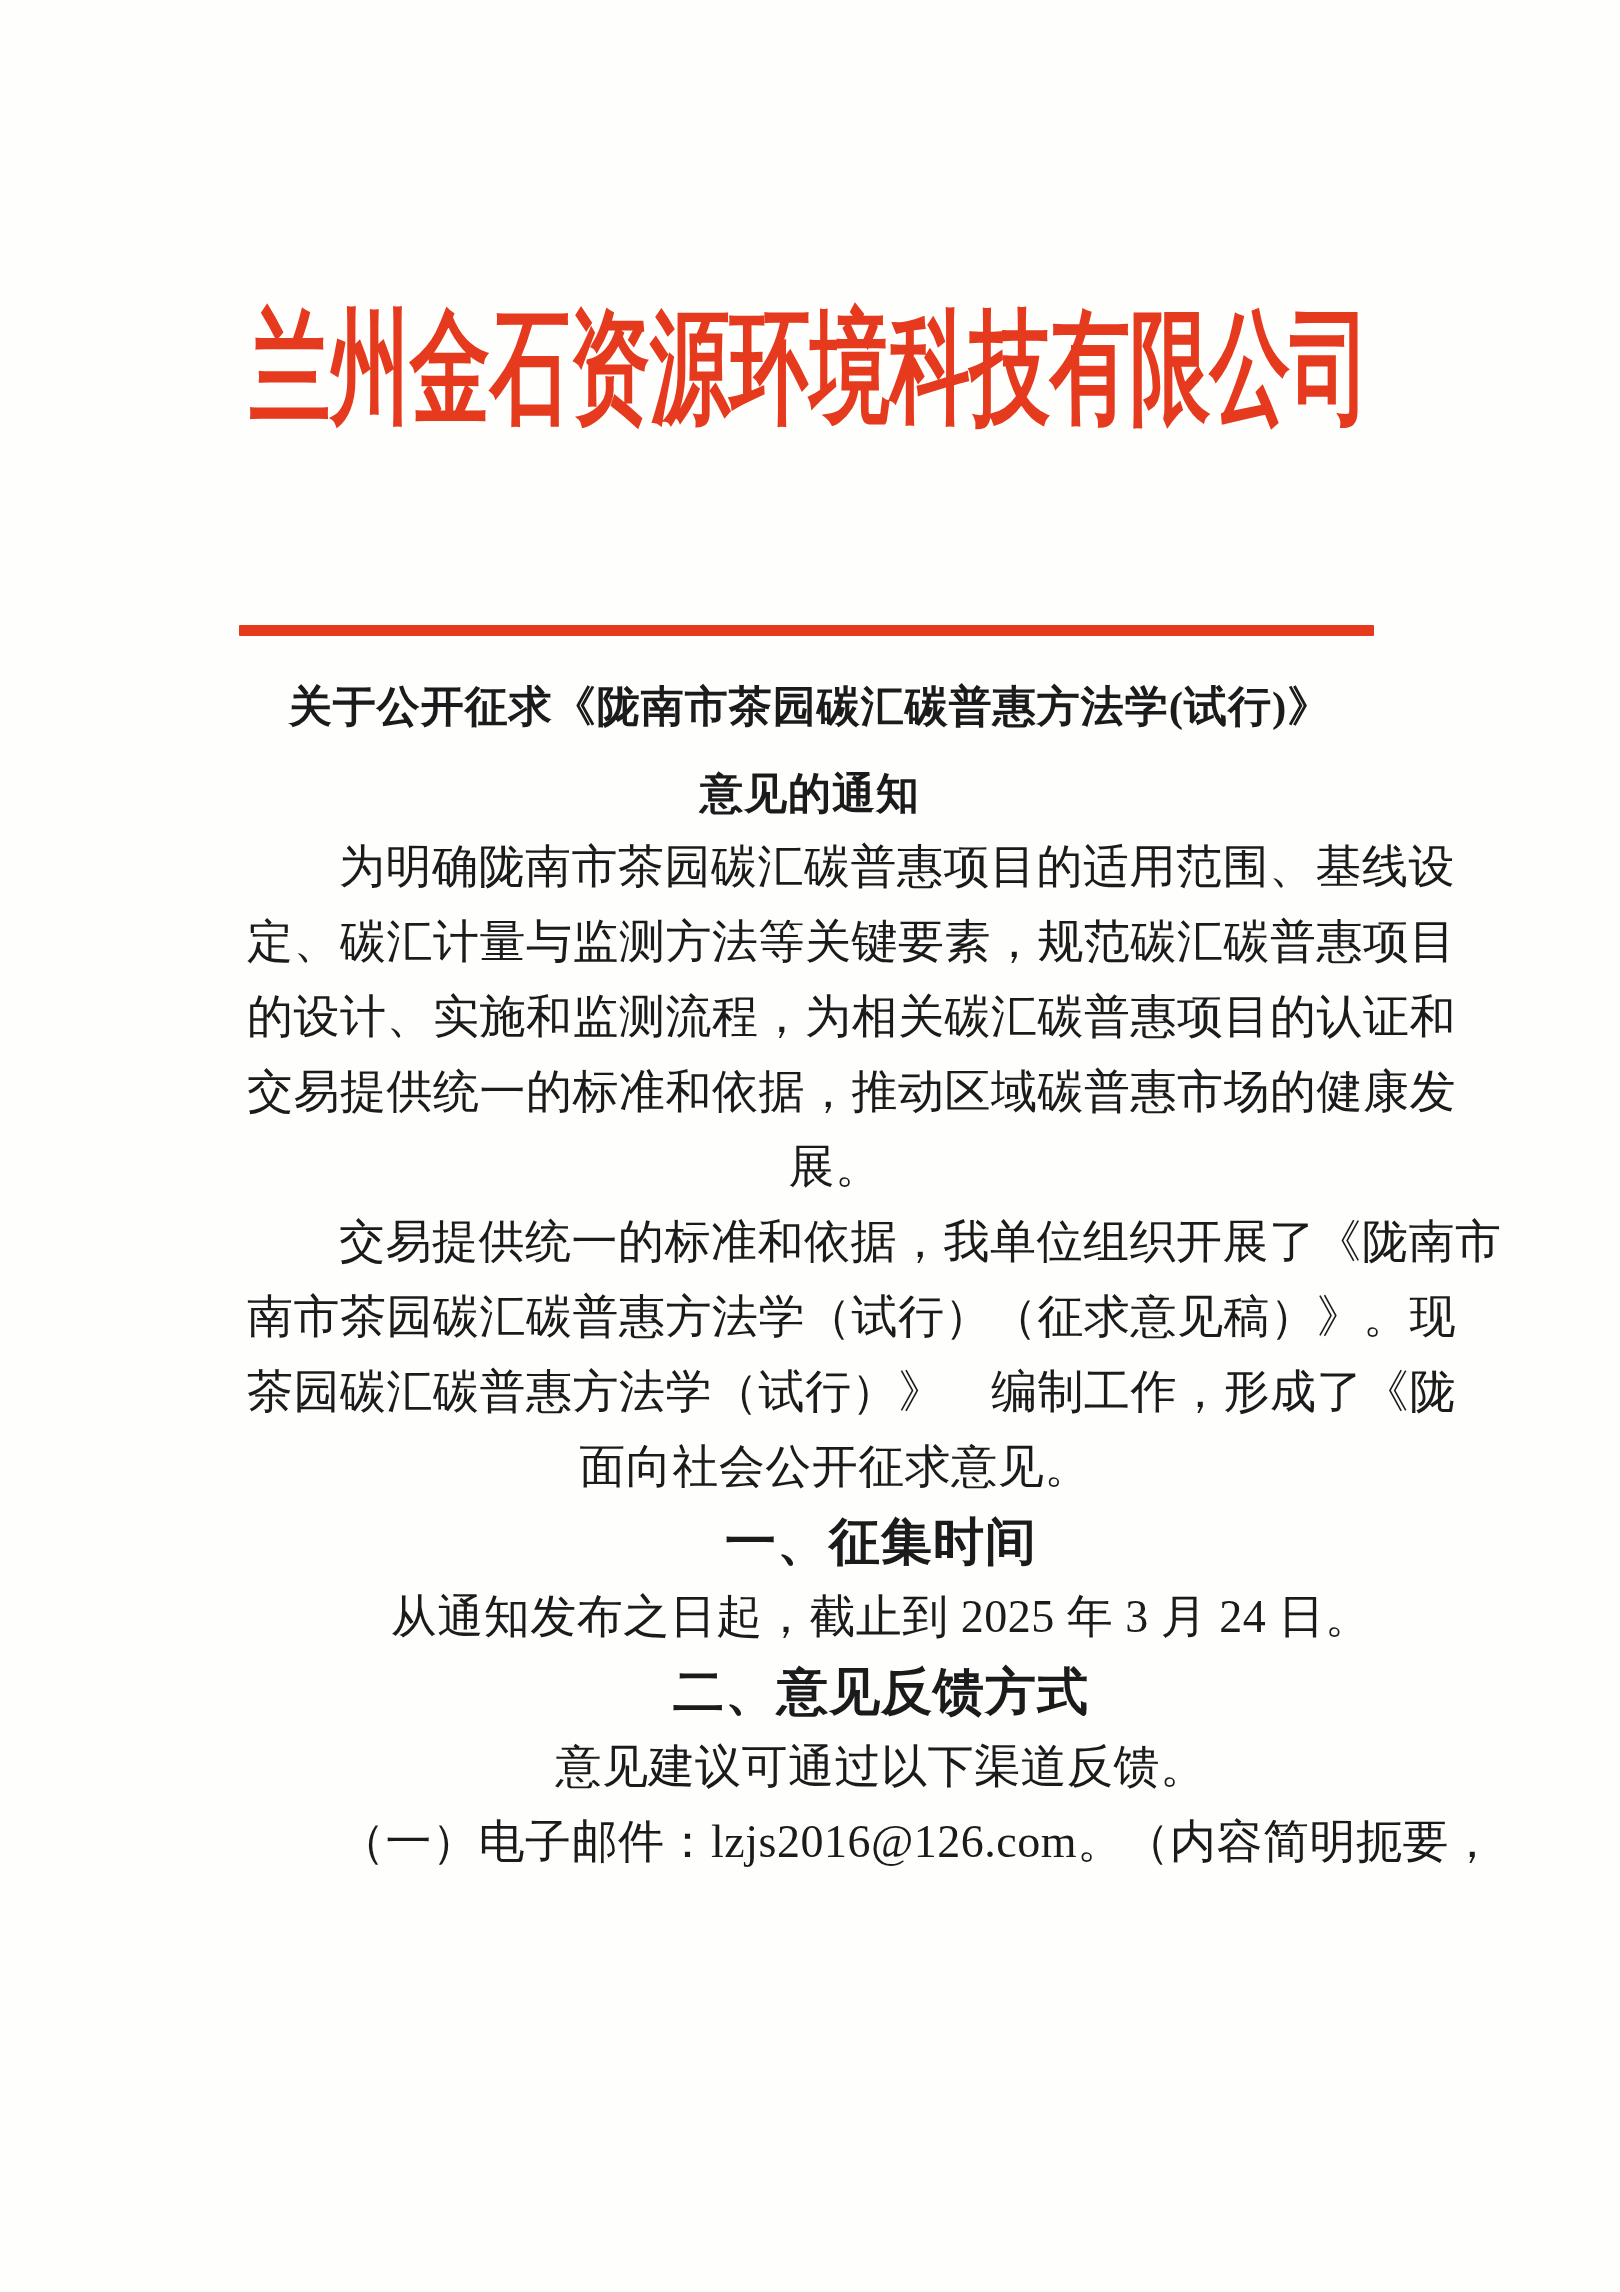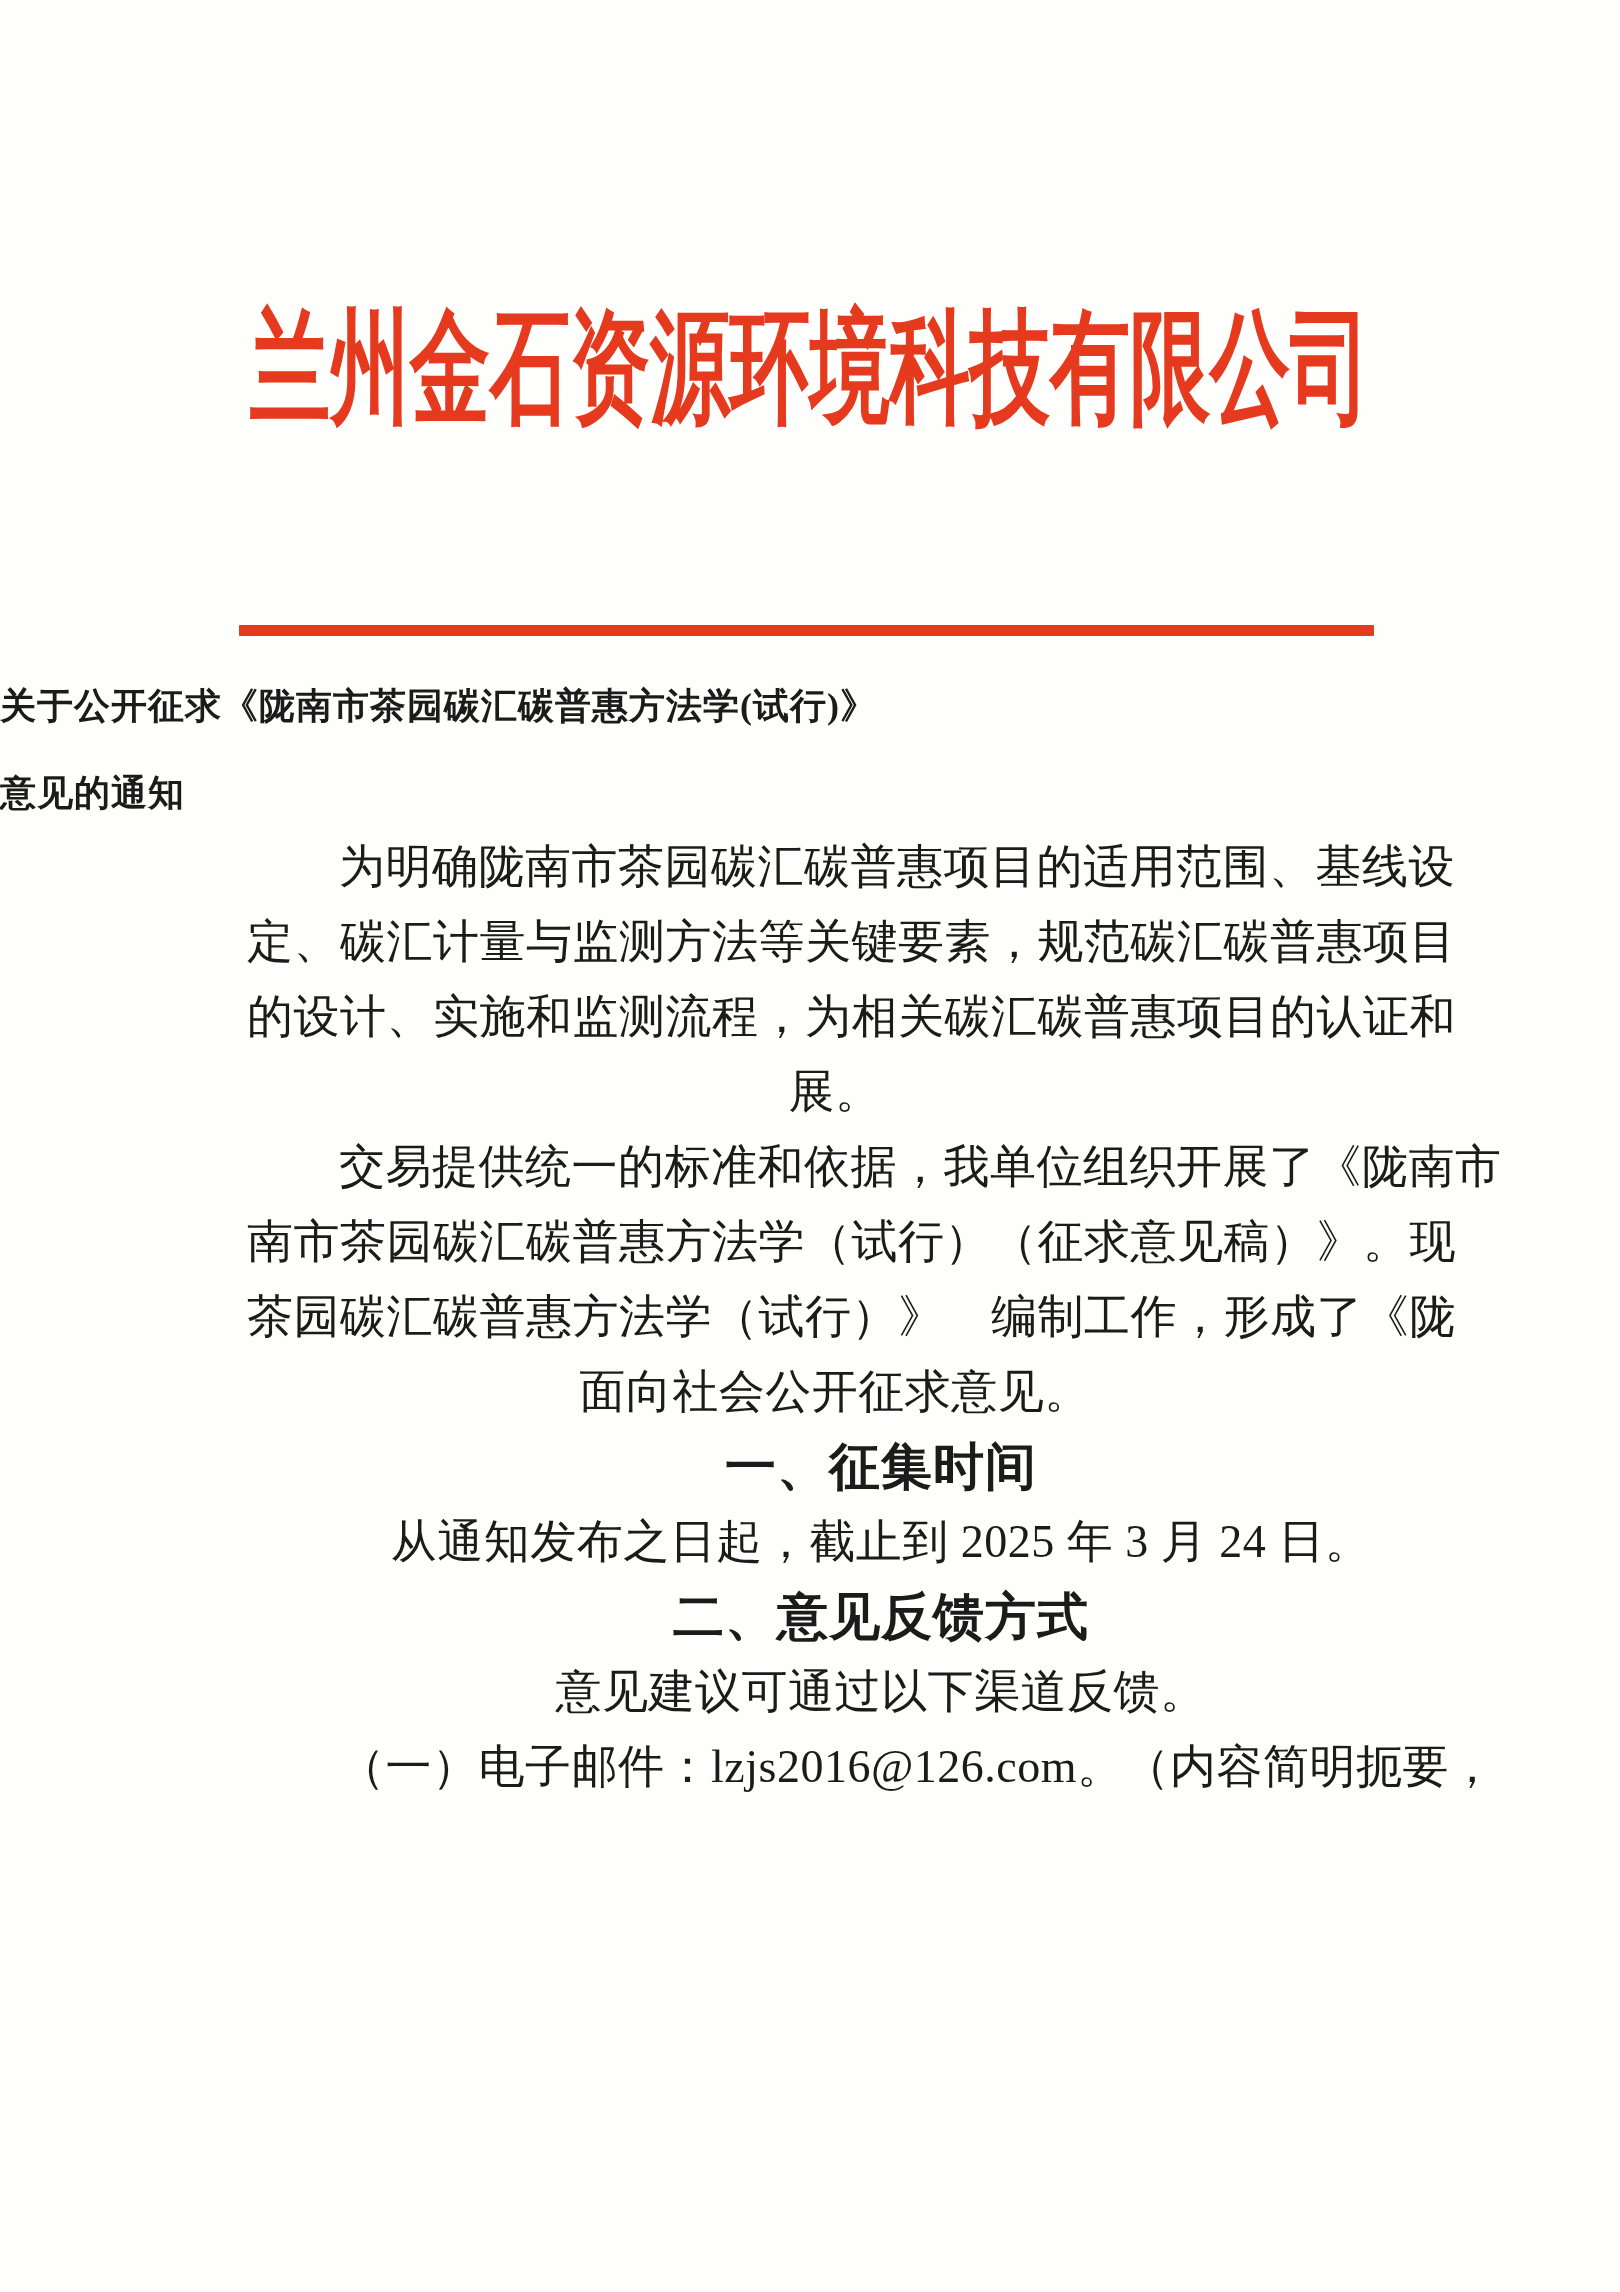--- a/index.html
+++ b/index.html
@@ -35,23 +35,23 @@
     position:absolute;
     top:625px;left:239px;
     width:1135px;height:10.8px;
     background:var(--accent);
     border-radius:1px;
   }
   
   .title-block{
     position:absolute;
     top:663px;left:0;right:0;
-    text-align:left;
+    text-align:center;
     font-weight:700;
-    font-size:36px;
+    font-size:43px;
     line-height:87px;
     letter-spacing:1px;
     white-space:nowrap;
   }
   
   .doc-body{
     position:absolute;
     top:829px;left:247px;
     width:1176px;
     font-size:46px;
@@ -78,20 +78,21 @@
 
   <div class="title-block">
     <div>关于公开征求《陇南市茶园碳汇碳普惠方法学(试行)》</div>
     <div>意见的通知</div>
   </div>
 
   <div class="doc-body">
     <div class="line indent">为明确陇南市茶园碳汇碳普惠项目的适用范围、基线设</div>
     <div class="line">定、碳汇计量与监测方法等关键要素，规范碳汇碳普惠项目</div>
     <div class="line">的设计、实施和监测流程，为相关碳汇碳普惠项目的认证和</div>
+    <div class="line">交易提供统一的标准和依据，推动区域碳普惠市场的健康发</div>
     <div class="line">展。</div>
     <div class="line indent">交易提供统一的标准和依据，我单位组织开展了《陇南市</div>
     <div class="line">南市茶园碳汇碳普惠方法学（试行）（征求意见稿）》。现</div>
     <div class="line">茶园碳汇碳普惠方法学（试行）》　编制工作，形成了《陇</div>
     <div class="line">面向社会公开征求意见。</div>
     <div class="line indent heading">一、征集时间</div>
     <div class="line indent">从通知发布之日起，截止到 2025 年 3 月 24 日。</div>
     <div class="line indent heading">二、意见反馈方式</div>
     <div class="line indent">意见建议可通过以下渠道反馈。</div>
     <div class="line indent">（一）电子邮件：lzjs2016@126.com。（内容简明扼要，</div>

